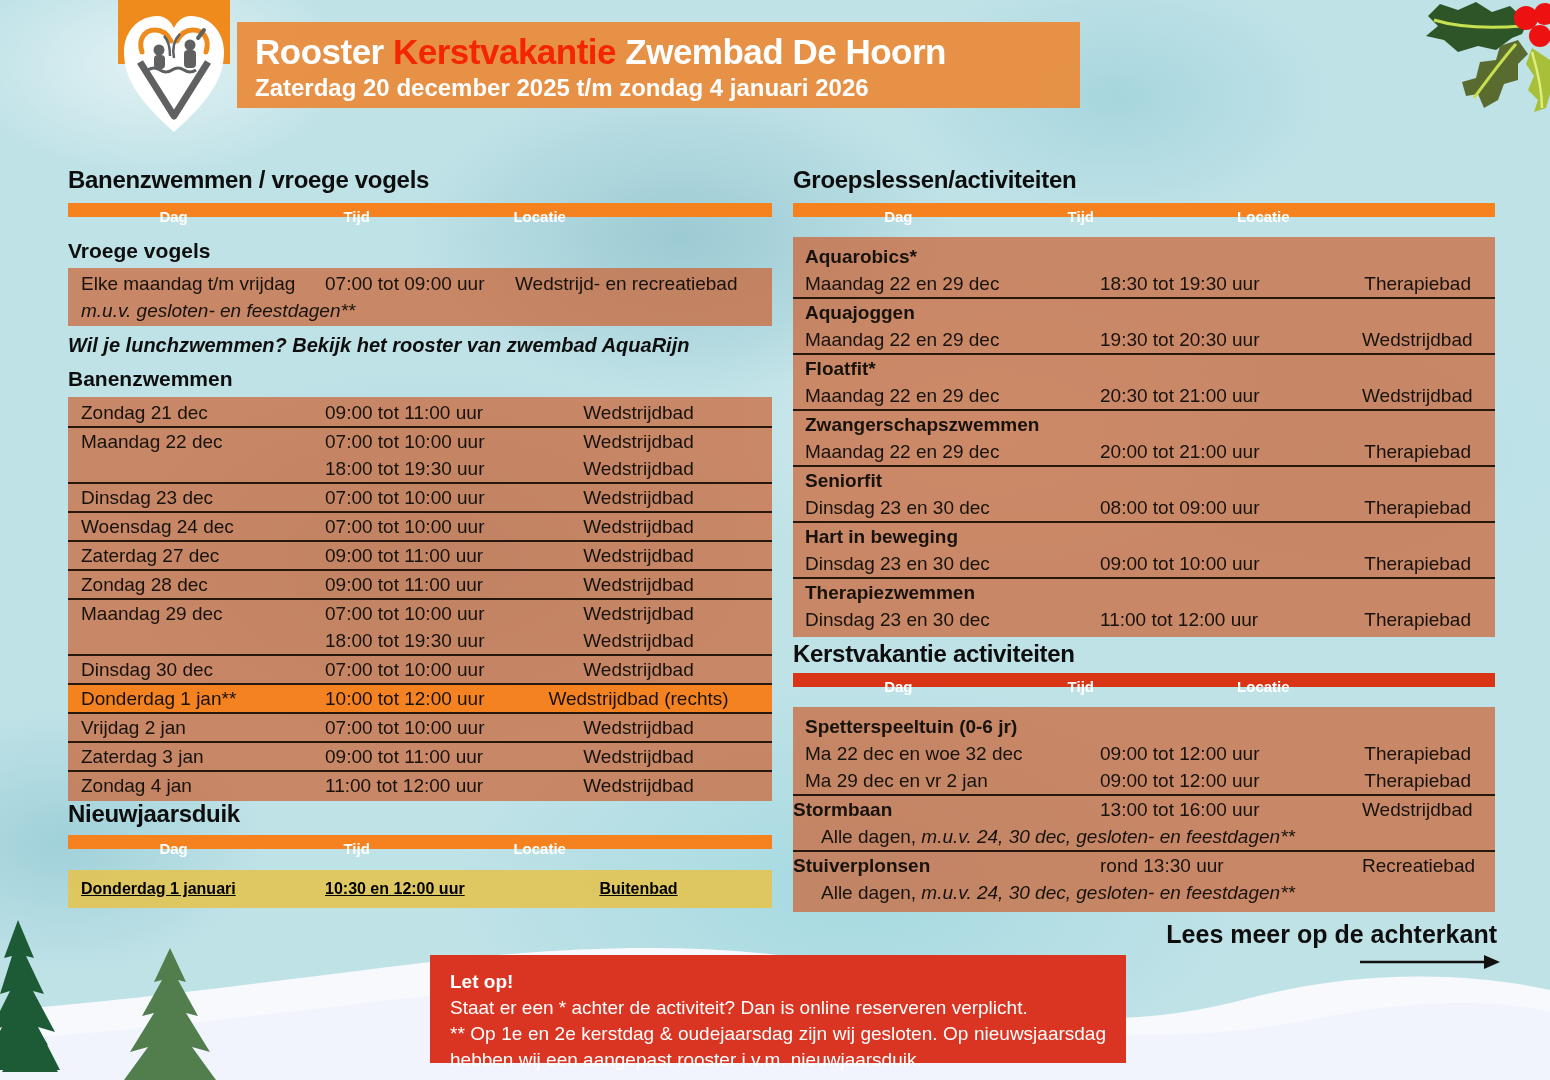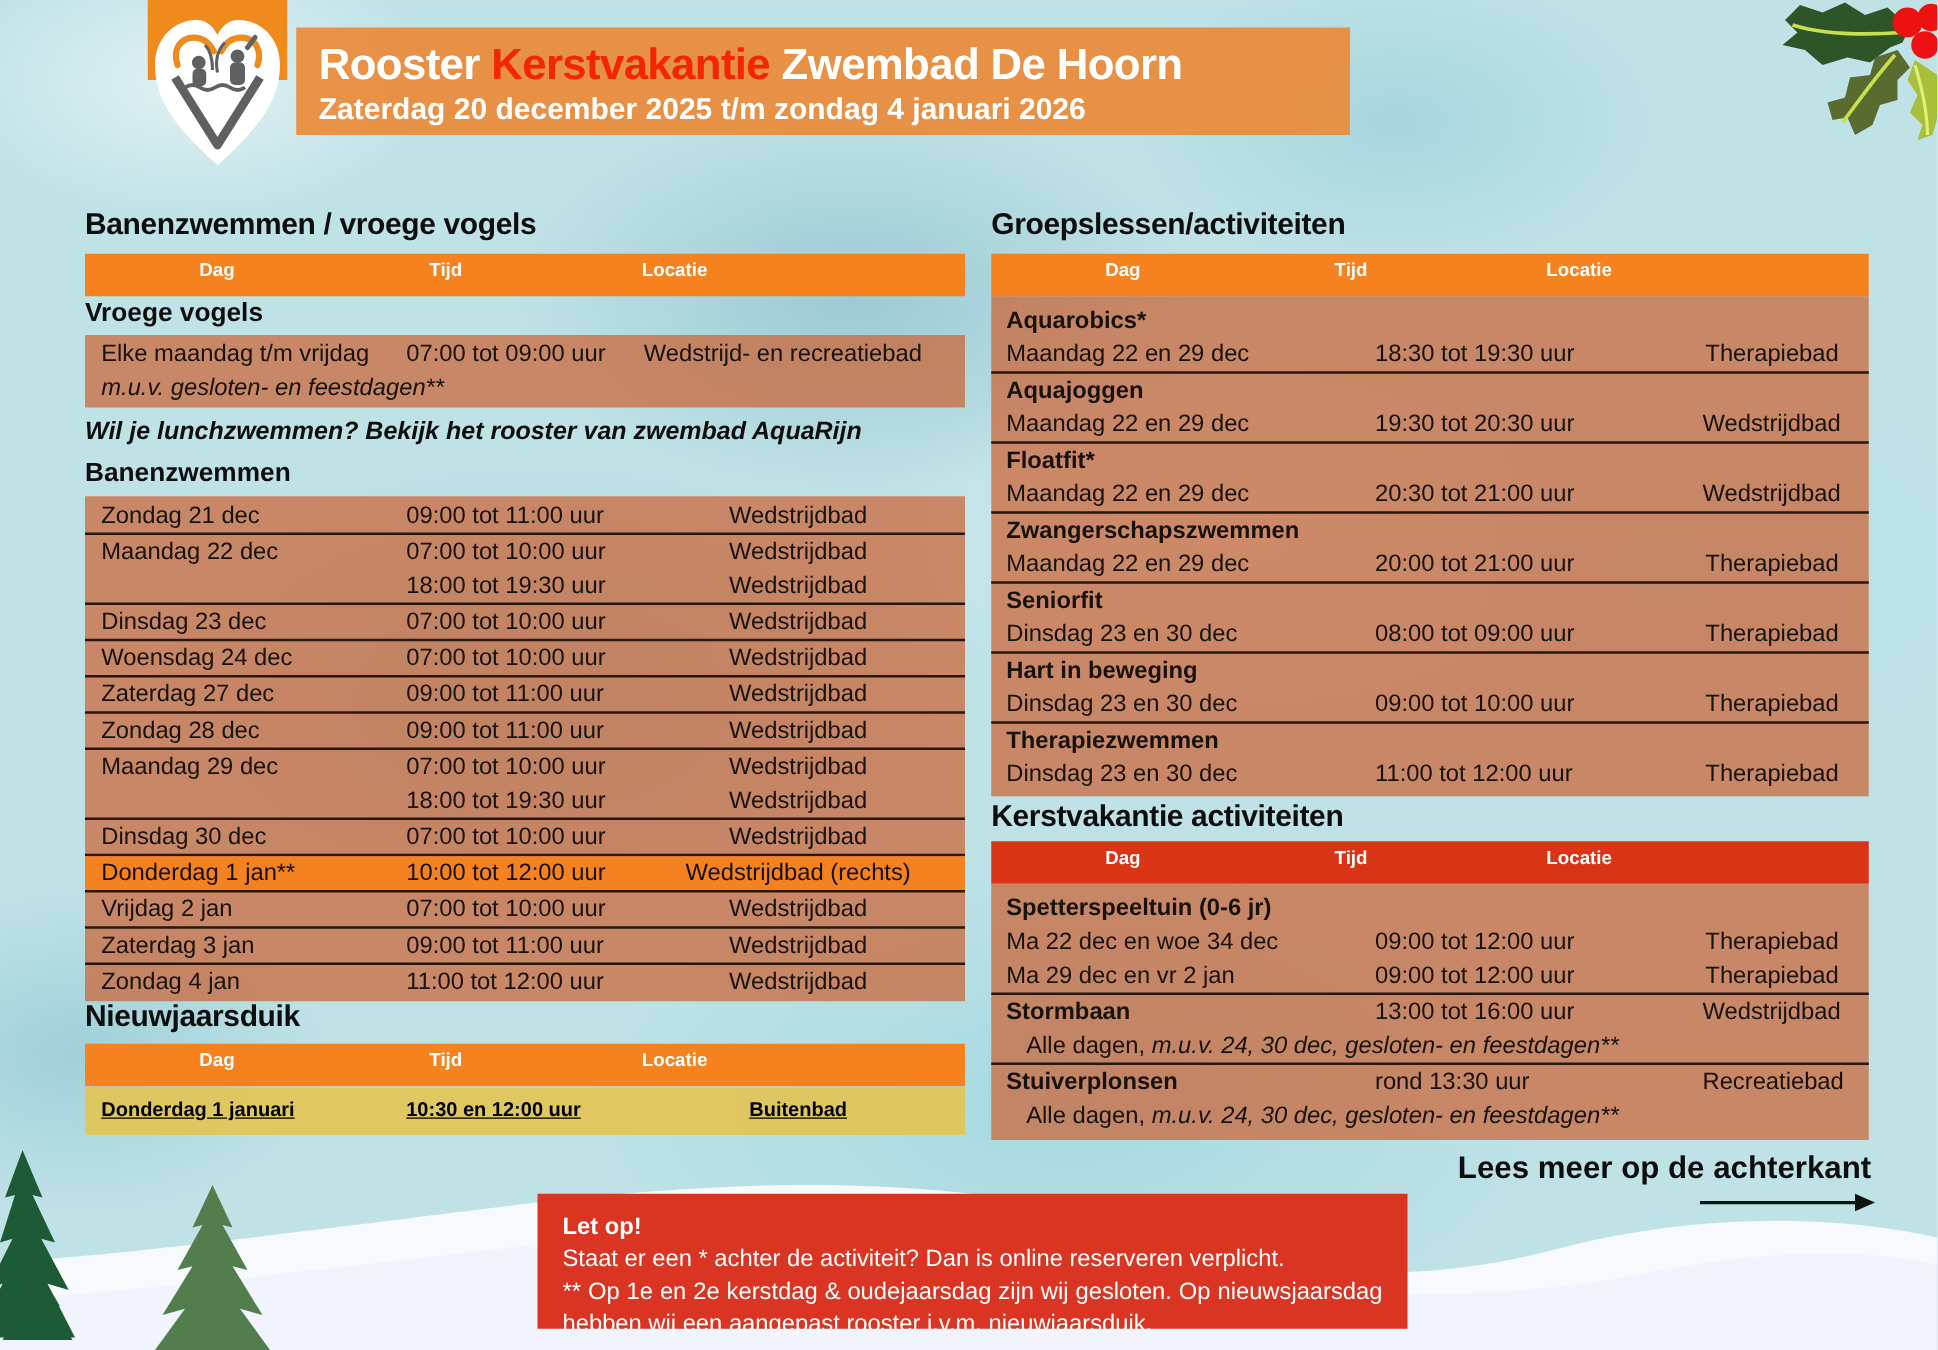--- a/index.html
+++ b/index.html
@@ -20,21 +20,21 @@
   
   #title-box{left:237px;top:22px;width:843px;height:86px;background:rgba(233,139,58,0.93);
     color:#fff;padding:10px 0 0 18px;box-sizing:border-box;}
   #title-line{font-size:35px;font-weight:800;letter-spacing:-0.5px;line-height:40px;white-space:nowrap;}
   #title-line .hl{color:#f32600;}
   #subtitle-line{font-size:24px;font-weight:700;margin-top:2px;}
   
   .h-section{font-size:24px;font-weight:800;color:#0e0e0e;letter-spacing:-0.3px;white-space:nowrap;}
   .h-sub{font-size:21px;font-weight:800;color:#0e0e0e;white-space:nowrap;}
   
-  .bar{height:34px;line-height:27px;color:#fff;font-size:15px;font-weight:700;}
+  .bar{height:14px;line-height:27px;color:#fff;font-size:15px;font-weight:700;}
   .bar.orange{background:var(--accent-orange);}
   .bar.red{background:var(--accent-red);}
   .bar span{position:absolute;transform:translateX(-50%);}
   .bar .p1{left:15%;} .bar .p2{left:41%;} .bar .p3{left:67%;}
   
   .tbody{background:rgba(204,100,52,0.72);color:#17120c;font-size:19px;box-sizing:border-box;}
   .trow{display:grid;grid-template-columns:257px 190px 1fr;height:27px;line-height:27px;white-space:nowrap;}
   .trow .c-dag{padding-left:13px;}
   .trow .c-locatie{text-align:center;padding-right:10px;}
   .tgroup{border-bottom:2px solid #27170d;}
@@ -48,21 +48,21 @@
   #nj-row .trow{height:38px;line-height:38px;text-decoration:underline;}
   
   .rrow{display:grid;grid-template-columns:307px 262px 1fr;height:27px;line-height:27px;white-space:nowrap;}
   .rrow .c-dag{padding-left:12px;}
   .rrow .c-locatie{text-align:right;padding-right:24px;}
   .rtitle{font-weight:700;padding-left:12px;height:27px;line-height:27px;white-space:nowrap;}
   .ritem{border-bottom:2px solid #27170d;}
   .ritem:last-child{border-bottom:none;}
   .rnote{padding-left:28px;height:27px;line-height:27px;white-space:nowrap;}
   .rnote .it{font-style:italic;}
-  .rtitle-cell{font-weight:700;padding-left:12px;}
+  .rtitle-cell{font-weight:700;}
   
   #lunch-note{font-size:20px;font-weight:800;font-style:italic;color:#0e0e0e;white-space:nowrap;}
   
   #lees-meer{font-size:25px;font-weight:800;color:#0e0e0e;text-align:right;white-space:nowrap;}
   
   #letop-box{background:#d93522;color:#fff;padding:14px 20px;box-sizing:border-box;}
   #letop-title{font-weight:700;font-size:19px;line-height:26px;}
   .letop-line{font-size:19px;line-height:26px;}
   #letop-line2{text-align:justify;}
 </style>
@@ -326,21 +326,21 @@
   <div class="abs bar red" style="left:793px;top:673px;width:702px;">
     <span class="p1">Dag</span>
     <span class="p2">Tijd</span>
     <span class="p3">Locatie</span>
   </div>
 
   <div class="abs tbody" style="left:793px;top:707px;width:702px;padding:6px 0 6px;">
       <div class="ritem">
         <div class="rtitle">Spetterspeeltuin (0-6 jr)</div>
         <div class="rrow">
-          <div class="cell c-dag">Ma 22 dec en woe 34 dec</div>
+          <div class="cell c-dag">Ma 22 dec en woe 32 dec</div>
           <div class="cell c-tijd">09:00 tot 12:00 uur</div>
           <div class="cell c-locatie">Therapiebad</div>
         </div>
         <div class="rrow">
           <div class="cell c-dag">Ma 29 dec en vr 2 jan</div>
           <div class="cell c-tijd">09:00 tot 12:00 uur</div>
           <div class="cell c-locatie">Therapiebad</div>
         </div>
       </div>
       <div class="ritem">

